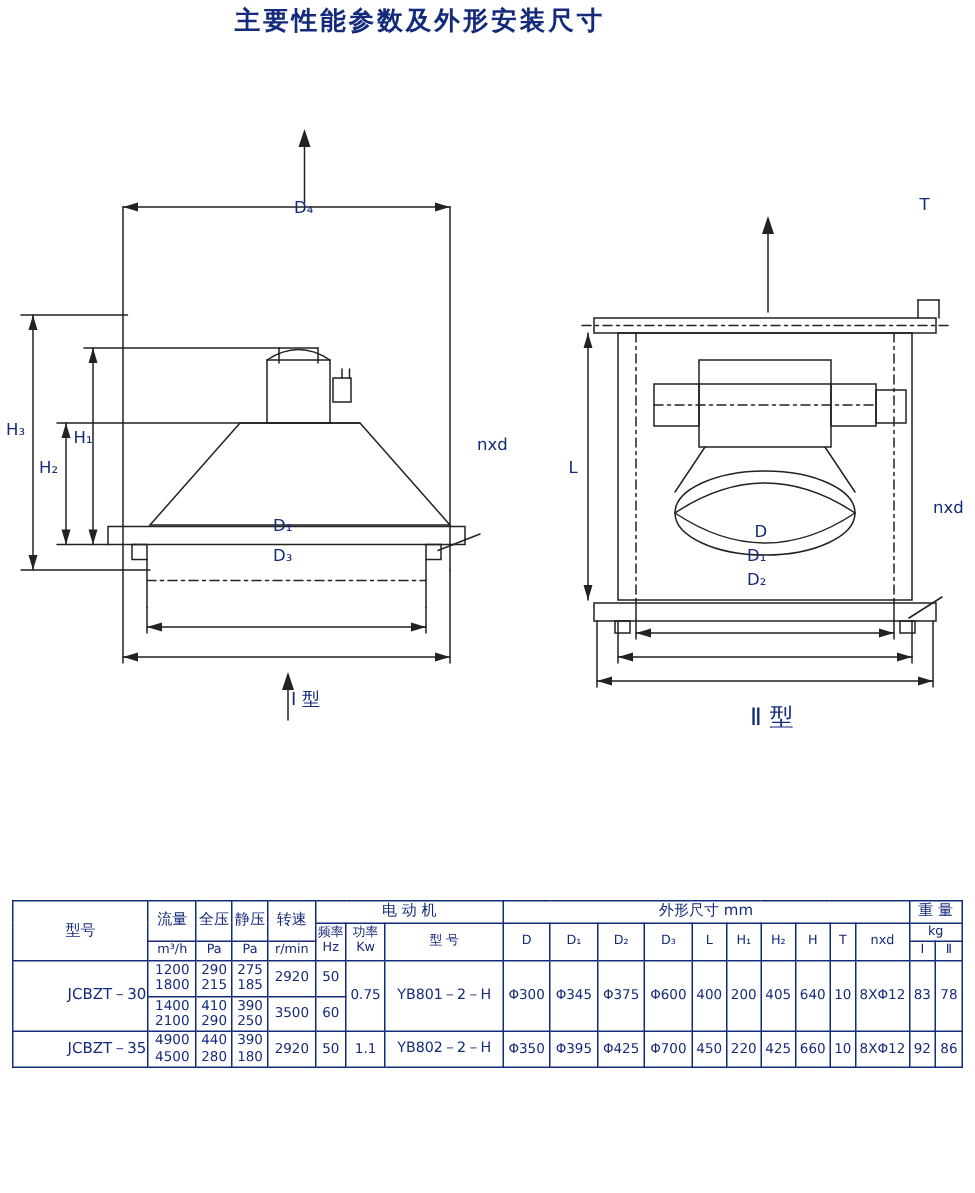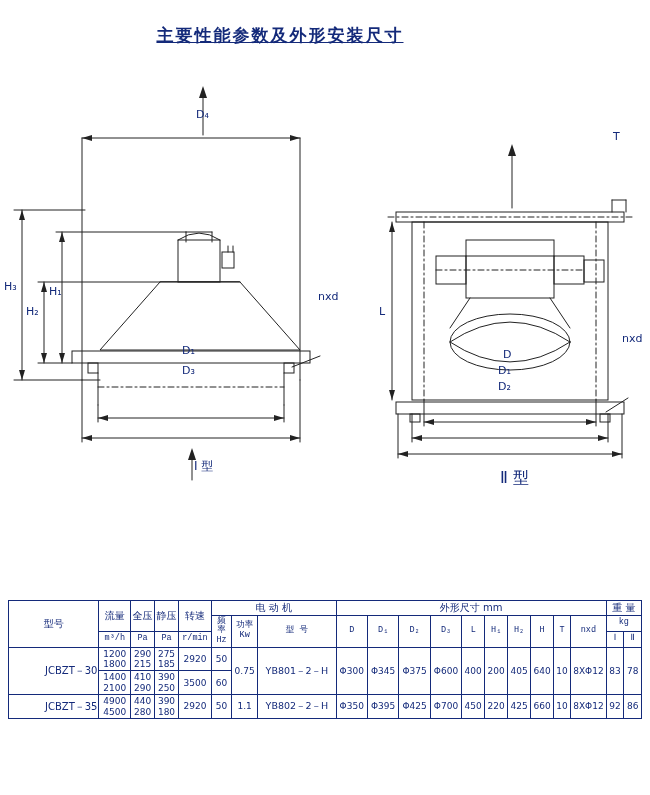--- a/index.html
+++ b/index.html
@@ -5,26 +5,25 @@
   html,body{margin:0;padding:0;}
   body{
     width:650px;height:795px;
     background:#ffffff;
     font-family:"DejaVu Sans","Liberation Sans",sans-serif;
     color:#111;
     position:relative;
     overflow:hidden;
   }
   .title{
-    position:absolute;top:24px;left:0;width:560px;
+    position:absolute;top:2px;left:0;width:560px;
     text-align:center;
     font-size:17px;font-weight:bold;
     color:#142a7a;
     letter-spacing:2px;
-    text-decoration:underline;
   }
   .stage{position:absolute;top:60px;left:0;width:650px;height:430px;}
   svg{display:block;}
   .cap{
     position:absolute;
     font-size:11px;
     color:#142a7a;
   }
   
   .tablewrap{
@@ -39,21 +38,21 @@
   }
   table td,table th{
     border:1px solid #142a7a;
     text-align:center;
     vertical-align:middle;
     padding:1px 1px;
     font-weight:normal;
     line-height:1.15;
   }
   .hdr td{font-size:10px;}
-  .hdr2 td{font-size:8.5px;font-family:Liberation Mono, monospace;}
+  .hdr2 td{font-size:8.5px;}
   .modelcell{font-size:10px;white-space:nowrap;padding-left:36px;}
   .num{font-size:9px;}
   .two span{display:block;}
   .motorname{font-size:9.5px;white-space:nowrap;}
 </style>
 </head>
 <body>
 
 <div class="title">主要性能参数及外形安装尺寸</div>
 
@@ -173,21 +172,21 @@
     <polygon points="622,394 612,391 612,397" fill="#222" stroke="none"></polygon>
     <line x1="412" y1="354" x2="412" y2="382"></line>
     <line x1="608" y1="354" x2="608" y2="382"></line>
     <line x1="398" y1="354" x2="398" y2="398"></line>
     <line x1="622" y1="354" x2="622" y2="398"></line>
     <line x1="424" y1="340" x2="424" y2="366"></line>
     <line x1="596" y1="340" x2="596" y2="366"></line>
   </g>
 </svg>
 
-<span class="cap" style="left:196px;top:48px;text-align:center;">D₄</span>
+<span class="cap" style="left:196px;top:72px;text-align:center;">D₄</span>
 <span class="cap" style="left:4px;top:220px;">H₃</span>
 <span class="cap" style="left:26px;top:245px;">H₂</span>
 <span class="cap" style="left:49px;top:225px;">H₁</span>
 <span class="cap" style="left:318px;top:230px;">nxd</span>
 <span class="cap" style="left:182px;top:284px;">D₁</span>
 <span class="cap" style="left:182px;top:304px;">D₃</span>
 <span class="cap" style="left:194px;top:398px;font-size:12px;">Ⅰ 型</span>
 
 <span class="cap" style="left:613px;top:70px;">T</span>
 <span class="cap" style="left:379px;top:245px;">L</span>

